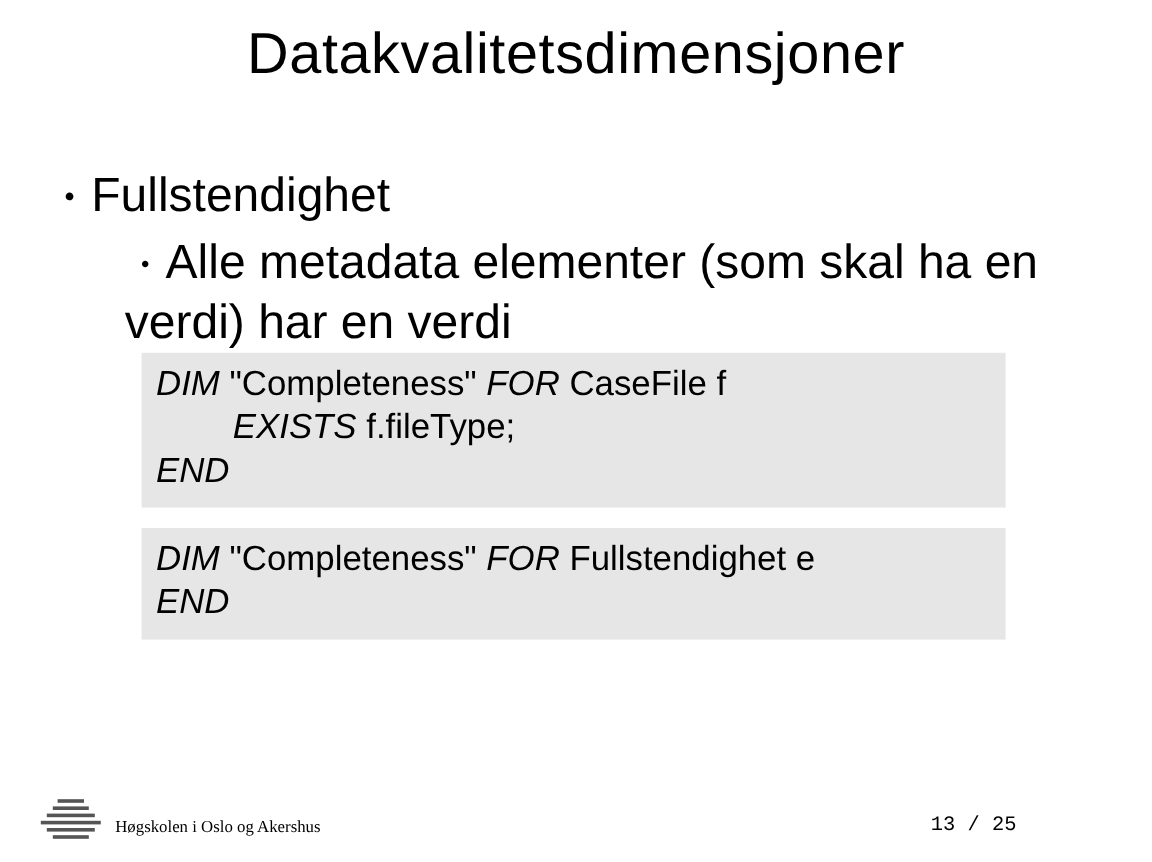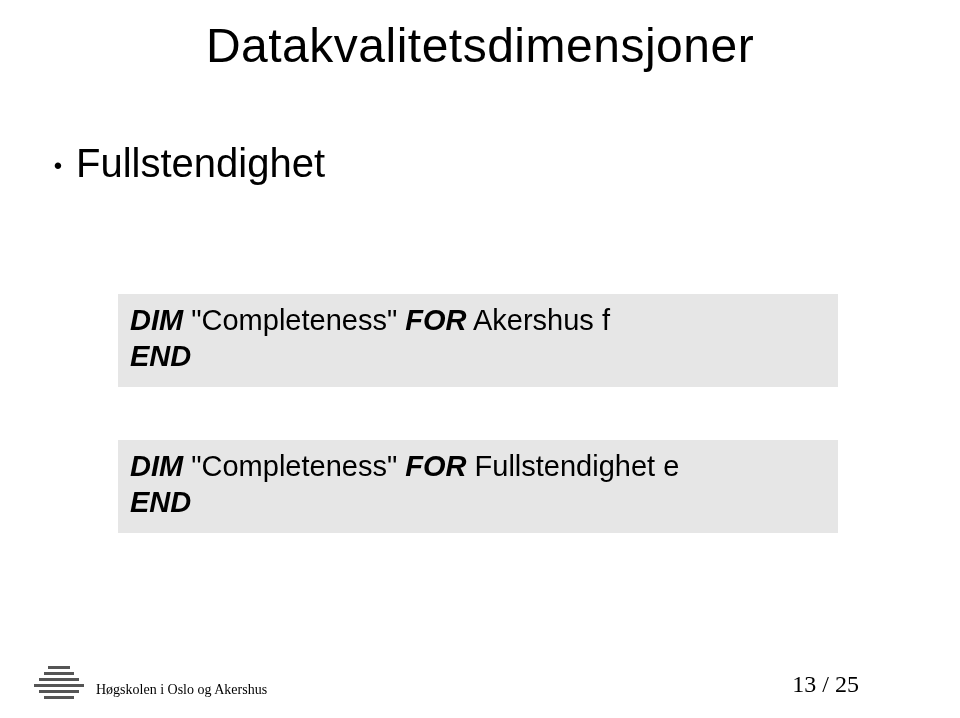--- a/index.html
+++ b/index.html
@@ -65,35 +65,35 @@
     width: 720px;
     background: #e6e6e6;
     font-family: Verdana, Geneva, sans-serif;
     font-size: 29px;
     line-height: 1.25;
     padding: 8px 12px 12px 12px;
     box-sizing: border-box;
   }
   .code1 { top: 294px; }
   .code2 { top: 440px; }
-  .kw { font-weight: 700; font-style: italic; }
+  .kw { font-weight: 400; font-style: italic; }
   .indent { padding-left: 64px; display: block; }
   .footer-text {
     position: absolute;
     bottom: 20px;
     left: 96px;
     font-family: "Times New Roman", Times, serif;
     font-size: 14px;
   }
   .page-num {
     position: absolute;
     bottom: 20px;
-    right: 40px;
-    font-family: Liberation Serif, serif;
-    font-size: 24px;
+    right: 52px;
+    font-family: Liberation Mono, monospace;
+    font-size: 17px;
   }
   .logo {
     position: absolute;
     bottom: 18px;
     left: 30px;
     width: 56px;
     height: 34px;
   }
   .logo .bar {
     height: 3px;
@@ -111,29 +111,36 @@
 <body>
 
 <div class="slide">
 
   <div class="title">Datakvalitetsdimensjoner</div>
 
   <div class="body">
     <div class="bullet-l1">
       <span class="dot">•</span><span>Fullstendighet</span>
     </div>
+    <div class="bullet-l2">
+      <span class="dot">•</span><span>Alle metadata elementer (som skal ha en verdi) har en verdi</span>
+    </div>
   </div>
 
   <div class="codeblock code1">
     <div>
       <span class="kw">DIM</span>
       <span>"Completeness"</span>
       <span class="kw">FOR</span>
-      <span>Akershus f</span>
+      <span>CaseFile f</span>
     </div>
+    <span class="indent">
+      <span class="kw">EXISTS</span>
+      <span>f.fileType;</span>
+    </span>
     <div>
       <span class="kw">END</span>
     </div>
   </div>
 
   <div class="codeblock code2">
     <div>
       <span class="kw">DIM</span>
       <span>"Completeness"</span>
       <span class="kw">FOR</span>

